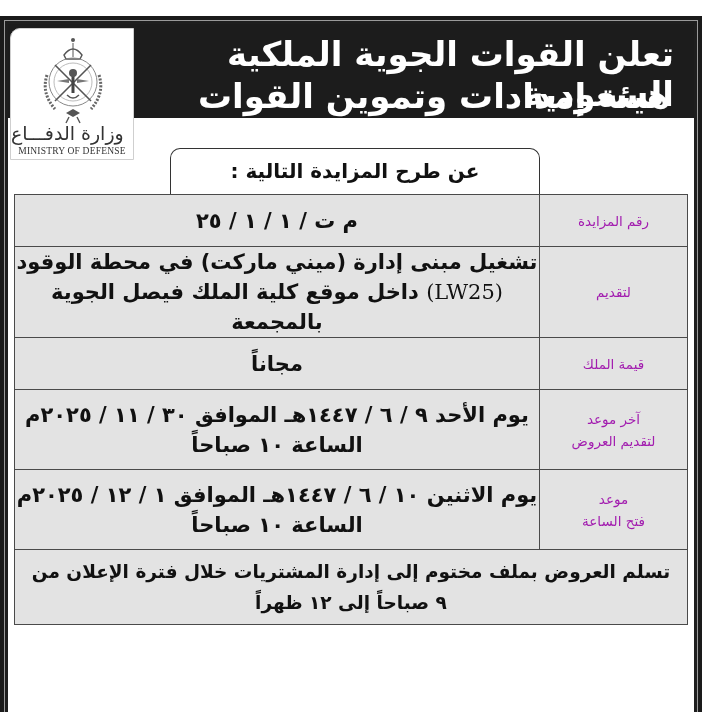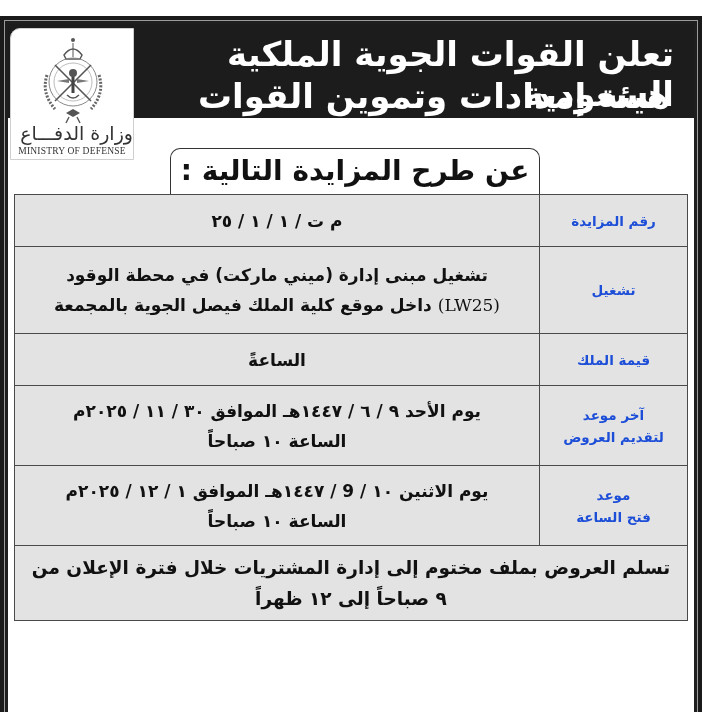--- a/index.html
+++ b/index.html
@@ -37,57 +37,57 @@
   .logo-box {
     position: absolute; left: 10px; top: 12px; width: 124px; height: 132px;
     background: #ffffff; border-radius: 10px 0 0 0;
     border: 1px solid #cfcfcf;
   }
   .emblem {
     position: absolute; left: 22px; top: 6px; width: 80px; height: 90px;
   }
   .logo-ar {
     position: absolute; left: 0; right: 0; top: 93px;
-    text-align: right; direction: rtl; font-size: 19px; color: #333;
+    text-align: left; direction: rtl; font-size: 19px; color: #333;
     font-family: "DejaVu Sans", sans-serif; line-height: 22px;
   }
   .logo-en {
     position: absolute; left: 0; right: 0; top: 117px;
     text-align: center; font-size: 9.5px; color: #333;
     font-family: Liberation Serif, serif; letter-spacing: 0.2px;
   }
 
   
   .body-area {
     position: absolute; left: 8px; right: 8px; top: 102px; bottom: 10px;
     background: #ffffff;
   }
 
   .subtitle-box {
     position: absolute; left: 170px; top: 132px; width: 370px; height: 62px;
     border: 1.5px solid #333; border-bottom: none;
     border-radius: 10px 10px 0 0; background: #fff;
     text-align: center; direction: rtl;
-    font-weight: bold; font-size: 28px; line-height: 44px; color: #111;
+    font-weight: bold; font-size: 20px; line-height: 44px; color: #111;
   }
 
   
   .tbl {
     position: absolute; left: 14px; top: 178px; width: 674px;
     border-collapse: collapse; direction: rtl;
   }
   .tbl td {
     border: 1.5px solid #4a4a4a; background: #e3e3e3;
     text-align: center; vertical-align: middle;
   }
   .tbl td.lbl {
-    width: 148px; font-size: 13.5px; font-weight: bold; color: #1d4ed8; line-height: 22px;
+    width: 148px; font-size: 13.5px; font-weight: normal; color: #a21caf; line-height: 22px;
   }
   .tbl td.val {
-    font-size: 17px; font-weight: bold; color: #111; line-height: 30px;
+    font-size: 21px; font-weight: bold; color: #111; line-height: 30px;
   }
   .r1 td { height: 52px; }
   .r2 td { height: 87px; }
   .r3 td { height: 52px; }
   .r4 td { height: 80px; }
   .r5 td { height: 80px; }
   .tbl td.full {
     font-size: 20px; font-weight: bold; line-height: 31px; padding: 6px 12px;
   }
   .r6 td { height: 128px; }
@@ -143,50 +143,50 @@
 
   <div class="subtitle-box">عن طرح المزايدة التالية :</div>
 
   <table class="tbl">
     <tbody>
         <tr class="r1">
       <td class="lbl">رقم المزايدة</td>
       <td class="val">م ت / ١ / ١ / ٢٥</td>
     </tr>
     <tr class="r2">
-      <td class="lbl">تشغيل</td>
+      <td class="lbl">لتقديم</td>
       <td class="val">
         <span class="line">تشغيل مبنى إدارة (ميني ماركت) في محطة الوقود</span>
         <span class="line">
           <span class="ltr">(LW25)</span>
           <span>داخل موقع كلية الملك فيصل الجوية بالمجمعة</span>
         </span>
       </td>
     </tr>
     <tr class="r3">
       <td class="lbl">قيمة الملك</td>
-      <td class="val">الساعةً</td>
+      <td class="val">مجاناً</td>
     </tr>
     <tr class="r4">
       <td class="lbl">
         <span class="line">آخر موعد</span>
         <span class="line">لتقديم العروض</span>
       </td>
       <td class="val">
         <span class="line">يوم الأحد ٩ / ٦ / ١٤٤٧هـ الموافق ٣٠ / ١١ / ٢٠٢٥م</span>
         <span class="line">الساعة ١٠ صباحاً</span>
       </td>
     </tr>
     <tr class="r5">
       <td class="lbl">
         <span class="line">موعد</span>
         <span class="line">فتح الساعة</span>
       </td>
       <td class="val">
-        <span class="line">يوم الاثنين ١٠ / 9 / ١٤٤٧هـ الموافق ١ / ١٢ / ٢٠٢٥م</span>
+        <span class="line">يوم الاثنين ١٠ / ٦ / ١٤٤٧هـ الموافق ١ / ١٢ / ٢٠٢٥م</span>
         <span class="line">الساعة ١٠ صباحاً</span>
       </td>
     </tr>
     <tr class="r7">
       <td class="full" colspan="2">تسلم العروض بملف مختوم إلى إدارة المشتريات خلال فترة الإعلان من ٩ صباحاً إلى ١٢ ظهراً</td>
     </tr>
   </tbody>
     </table>
 </div>
 

